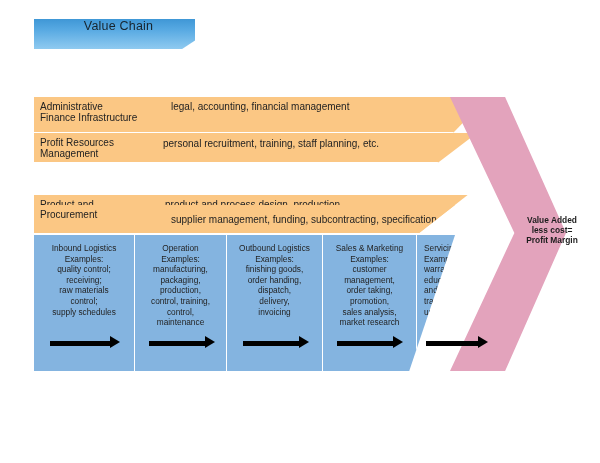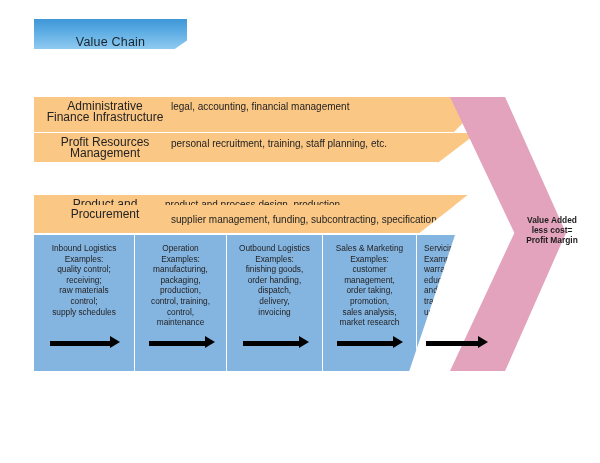--- a/index.html
+++ b/index.html
@@ -20,22 +20,23 @@
     position: absolute;
     left: 34px;
     top: 19px;
     width: 153px;
     height: 30px;
     background: linear-gradient(to bottom, #3f97d6 0%, #57a9e2 35%, #8fcaf0 100%);
     -webkit-clip-path: polygon(0 0, 100% 0, 100% 72%, 92% 100%, 0 100%);
     clip-path: polygon(0 0, 100% 0, 100% 72%, 92% 100%, 0 100%);
     box-shadow: 1px 2px 3px rgba(0,0,0,0.28);
     display: flex;
-    align-items: flex-end;
+    align-items: flex-start;
     justify-content: center;
+    padding-left: 8px;
   }
   #title-banner .label {
     font-size: 12.5px;
     color: #17242e;
     letter-spacing: 0.2px;
   }
 
   
   #value-chain {
     position: absolute;
@@ -51,25 +52,24 @@
     left: 0;
     background: #fbc784;
     border-bottom: 1.5px solid #ffffff;
     box-sizing: border-box;
   }
   .support-row .row-title {
     position: absolute;
     left: 6px;
     top: 4px;
     width: 130px;
-    font-size: 12px;
+    font-size: 10px;
     line-height: 11.2px;
     color: #232323;
     white-space: pre-line;
-    text-align: center;
   }
   .support-row .row-desc {
     position: absolute;
     top: 4px;
     font-size: 10px;
     line-height: 11.2px;
     color: #232323;
     white-space: pre-line;
   }
 
@@ -81,21 +81,21 @@
                  clip-path: polygon(0 0, 99.1% 0, 90.3% 100%, 0 100%); }
   #row-product { top: 66px;  height: 42px; width: 438px;
                  -webkit-clip-path: polygon(0 0, 99.0% 0, 86.8% 100%, 0 100%);
                  clip-path: polygon(0 0, 99.0% 0, 86.8% 100%, 0 100%); margin-top: 32px; }
   #row-procure { top: 108px; height: 28px; width: 424px;
                  -webkit-clip-path: polygon(0 0, 99.3% 0, 90.8% 100%, 0 100%);
                  clip-path: polygon(0 0, 99.3% 0, 90.8% 100%, 0 100%);
                  border-bottom: none; }
 
   #row-admin   .row-desc { left: 137px; }
-  #row-hr      .row-desc { left: 137px; top: 5px; }
+  #row-hr      .row-desc { left: 129px; top: 5px; }
   #row-product .row-desc { left: 131px; }
   #row-procure .row-desc { left: 137px; top: 9px; }
 
   
   #mid-separator {
     position: absolute;
     left: 0;
     top: 136px;
     width: 424px;
     height: 2px;

